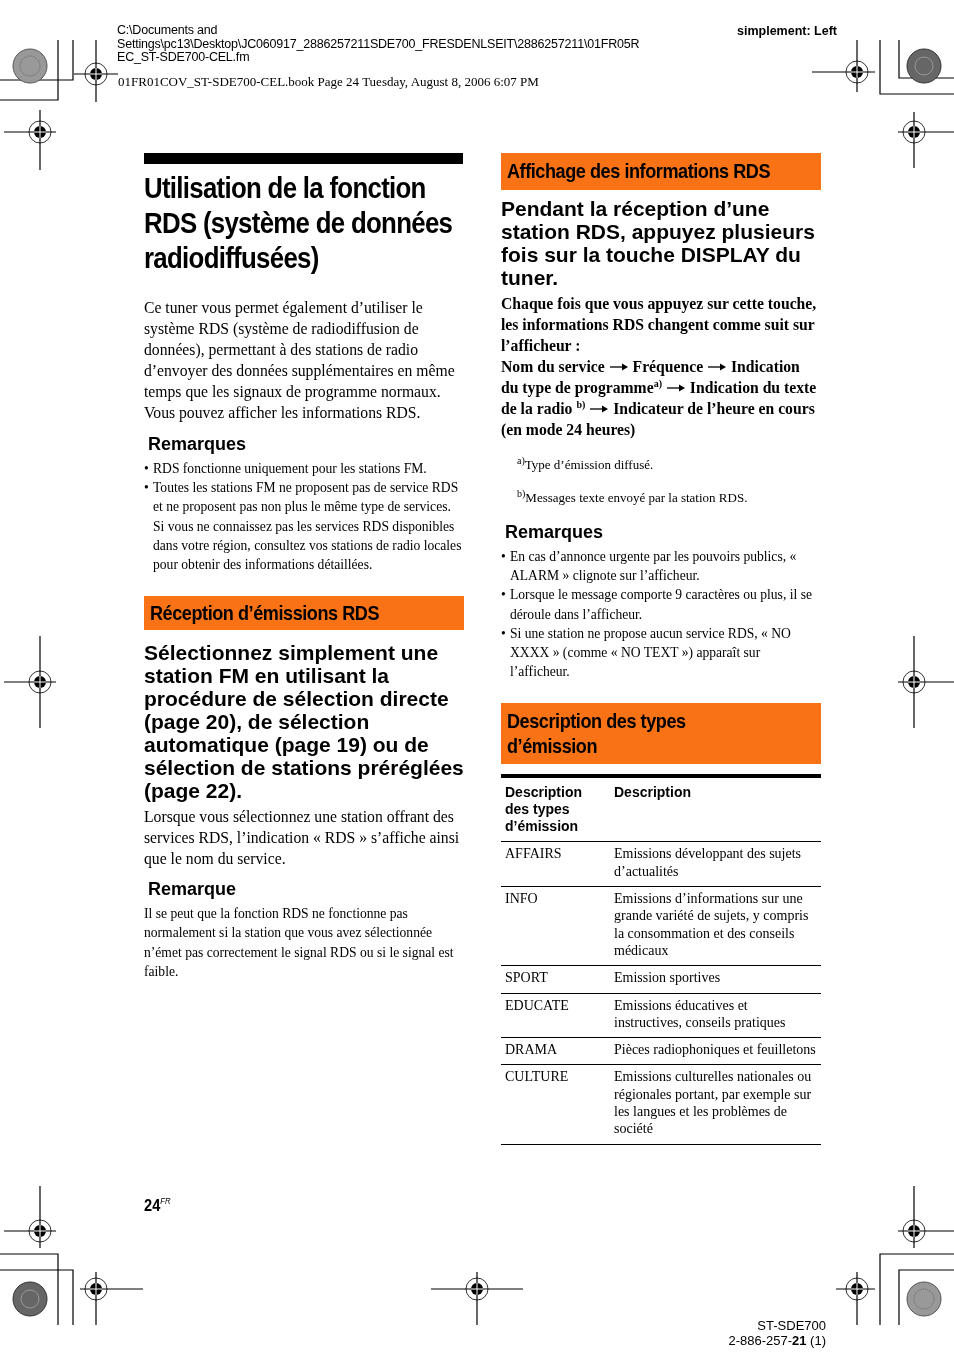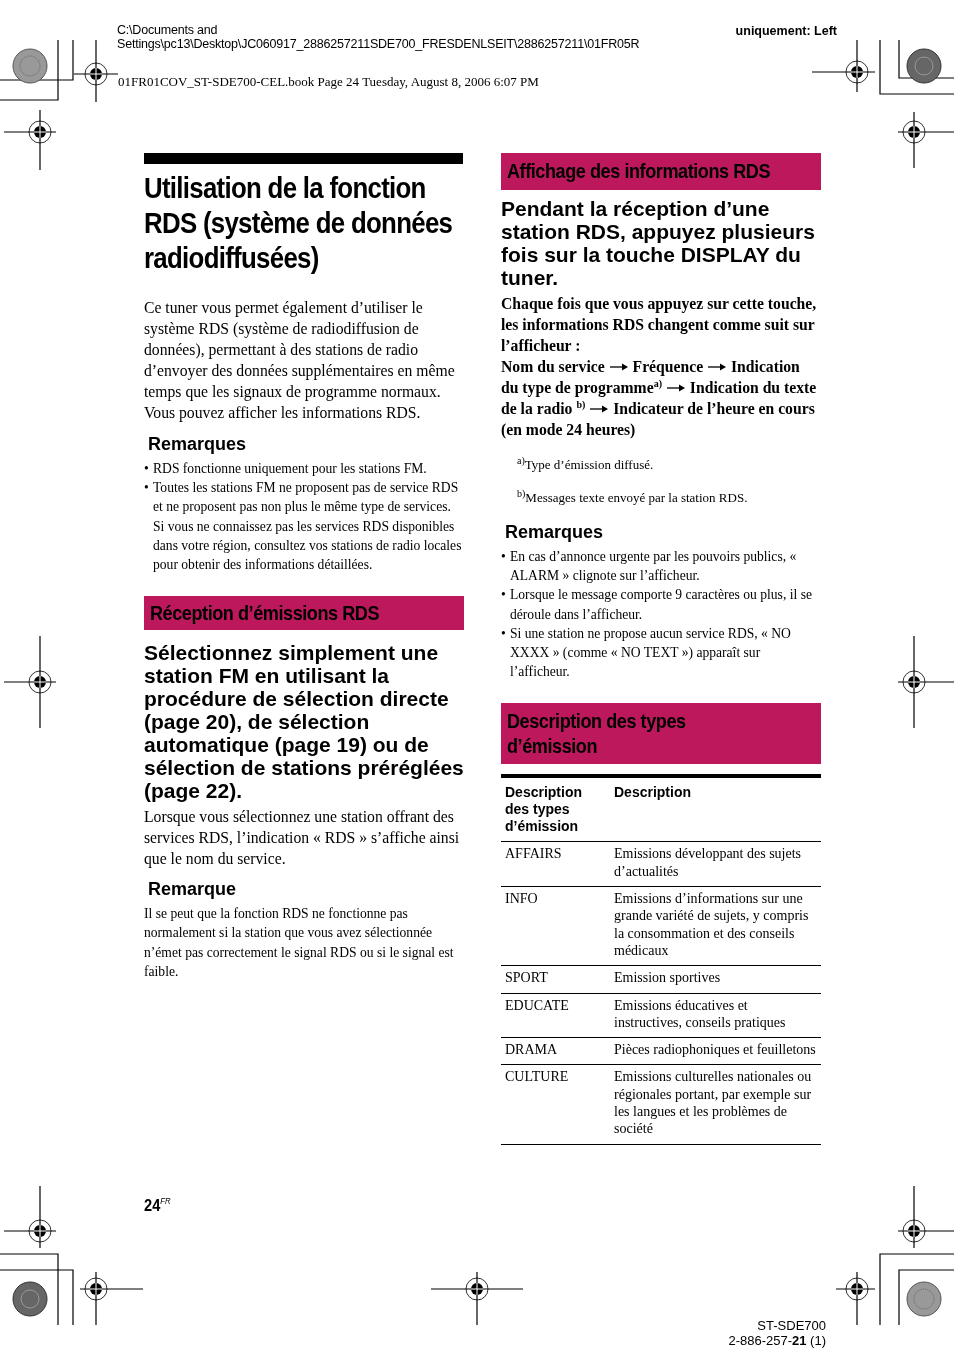--- a/index.html
+++ b/index.html
@@ -18,21 +18,21 @@
     .title-bar { height: 11px; background: #000; width: 319px; }
     .main-title { font-family: "Liberation Sans", sans-serif; font-weight: bold; font-size: 30px; line-height: 35px; margin-top: 6px; letter-spacing: -0.8px; transform: scaleX(0.86); transform-origin: left; width: 370px; }
 
     .body-text { font-size: 15.7px; line-height: 21px; margin: 0; }
     .sub-head { font-family: Liberation Sans, sans-serif; font-weight: bold; font-size: 18px; margin: 4px; }
     .note-list { list-style: none; margin: 0; padding: 0; font-size: 13.6px; line-height: 19.2px; }
     .note-list li { position: relative; padding-left: 9px; }
     .note-list li::before { content: "•"; position: absolute; left: 0; }
     .note-text { font-size: 13.6px; line-height: 19.2px; margin: 0; }
 
-    .section-bar { background: #be185d; padding: 4px 6px 5px 6px; }
+    .section-bar { background: #f97316; padding: 4px 6px 5px 6px; }
     .section-bar h2 { margin: 0; font-family: "Liberation Sans", sans-serif; font-weight: bold; font-size: 21px; line-height: 25px; letter-spacing: -0.5px; transform: scaleX(0.86); transform-origin: left; width: 370px; }
 
     .instr { font-family: "Liberation Sans", sans-serif; font-weight: bold; font-size: 21px; line-height: 23px; margin: 0; }
 
     .arrow { display: inline-block; width: 20px; height: 10px; vertical-align: middle; position: relative; top: -1px; }
     sup { font-size: 10px; line-height: 0; }
     .footnote { font-size: 13px; line-height: 17px; margin: 16px; }
 
     
     table.types { border-collapse: collapse; width: 320px; margin-top: 10px; border-top: 4px solid #000; }
@@ -120,22 +120,23 @@
   <circle cx="924" cy="66" r="9" fill="none" stroke="#999" stroke-width="1"></circle>
   <circle cx="30" cy="1299" r="17" fill="#666" stroke="#333" stroke-width="1"></circle>
   <circle cx="30" cy="1299" r="9" fill="none" stroke="#999" stroke-width="1"></circle>
   <circle cx="924" cy="1299" r="17" fill="#999" stroke="#555" stroke-width="1"></circle>
   <circle cx="924" cy="1299" r="10" fill="none" stroke="#444" stroke-width="0.6" stroke-dasharray="1 1"></circle>
 </svg>
 
 <div class="abs hdr-path">
   <div>C:\Documents and</div>
   <div>Settings\pc13\Desktop\JC060917_2886257211SDE700_FRESDENLSEIT\2886257211\01FR05R</div>
-</div>
-<div class="abs hdr-master">uniquement: Left</div>
+  <div>EC_ST-SDE700-CEL.fm</div>
+</div>
+<div class="abs hdr-master">simplement: Left</div>
 <div class="abs hdr-book">01FR01COV_ST-SDE700-CEL.book  Page 24  Tuesday, August 8, 2006  6:07 PM</div>
 
 <div class="abs col-left">
   <div class="title-bar"></div>
   <h1 class="main-title">Utilisation de la fonction RDS (système de données radiodiffusées)</h1>
 
   <p class="body-text" style="margin-top:22px;">Ce tuner vous permet également d’utiliser le système RDS (système de radiodiffusion de données), permettant à des stations de radio d’envoyer des données supplémentaires en même temps que les signaux de programme normaux. Vous pouvez afficher les informations RDS.</p>
 
   <h3 class="sub-head" style="margin-top:11px;">Remarques</h3>
   <ul class="note-list" style="margin-top:1px;">

